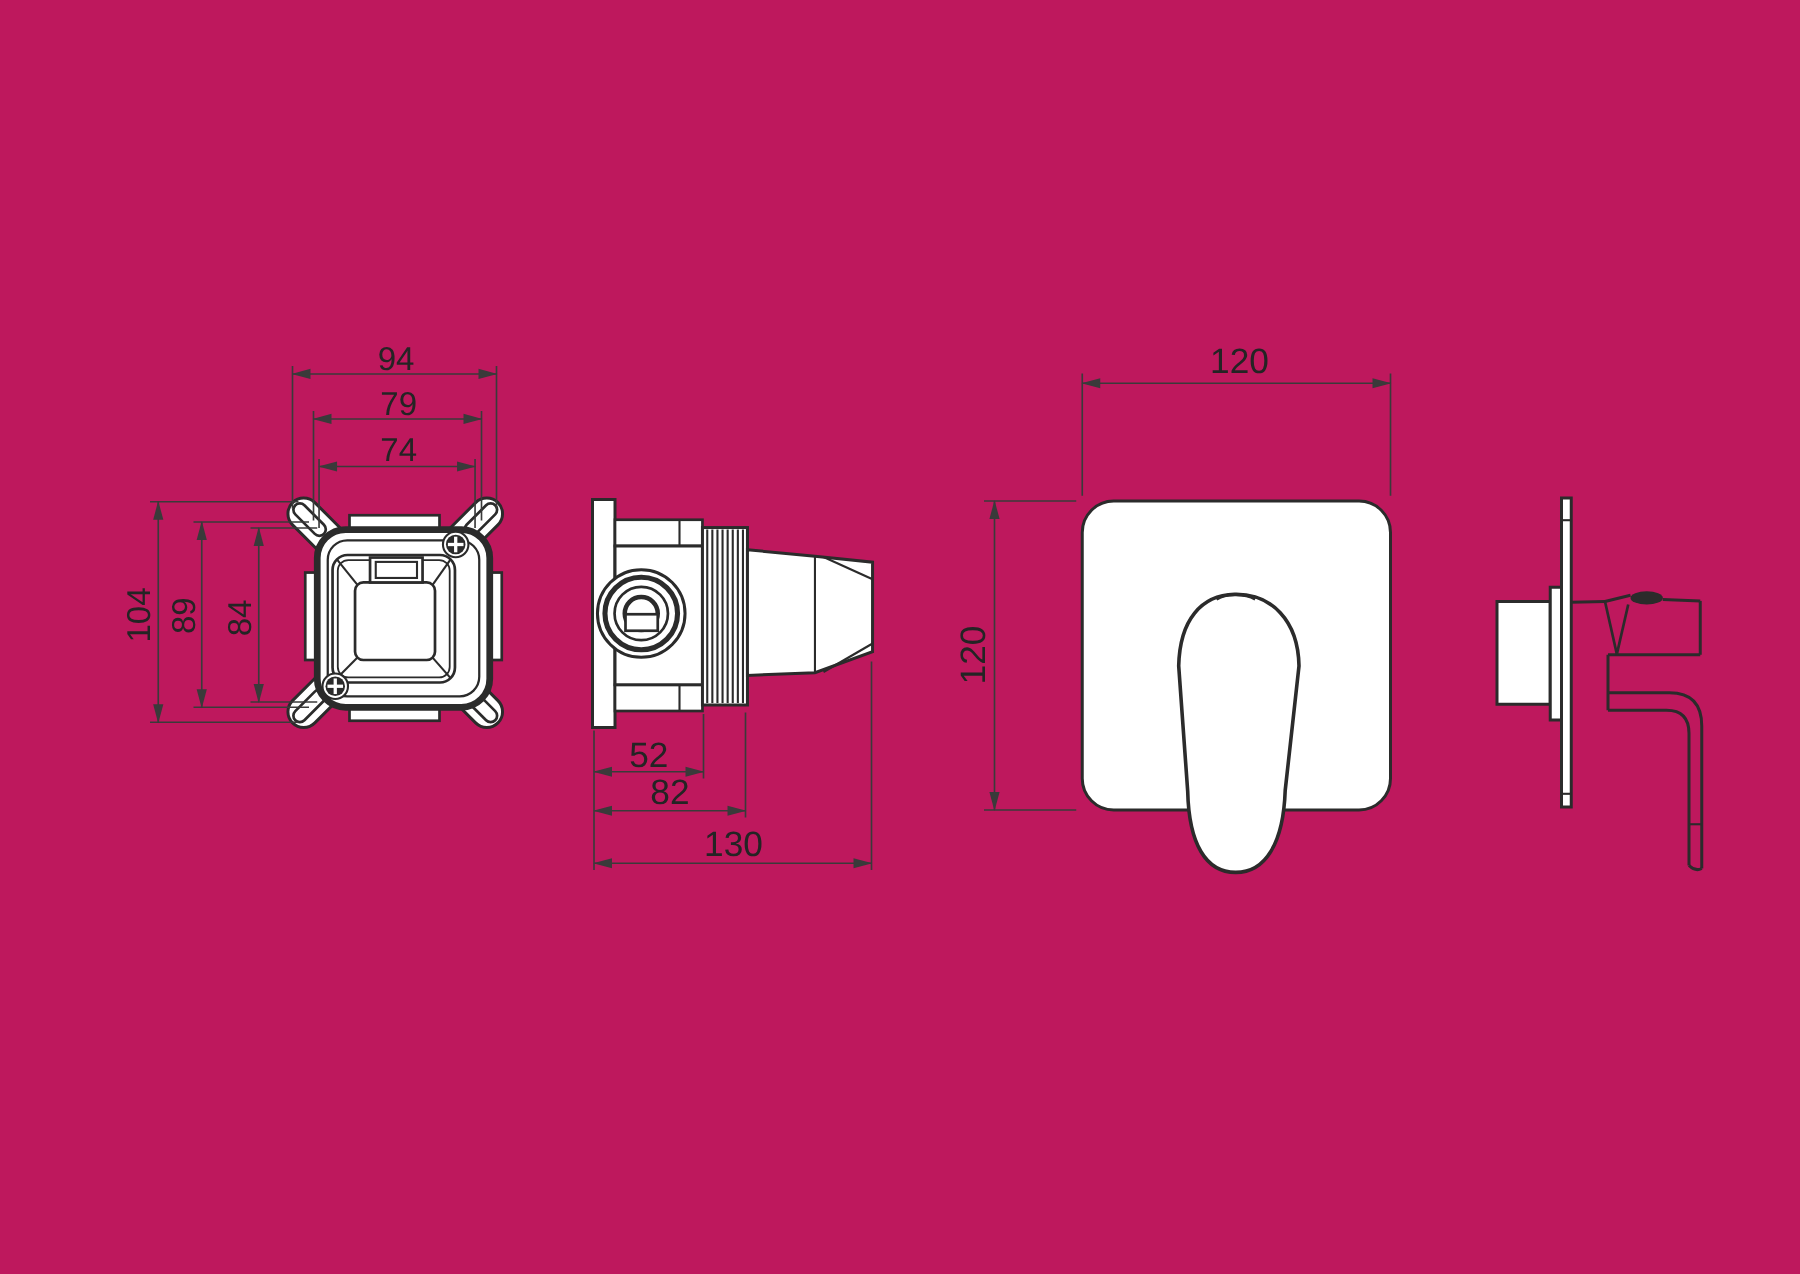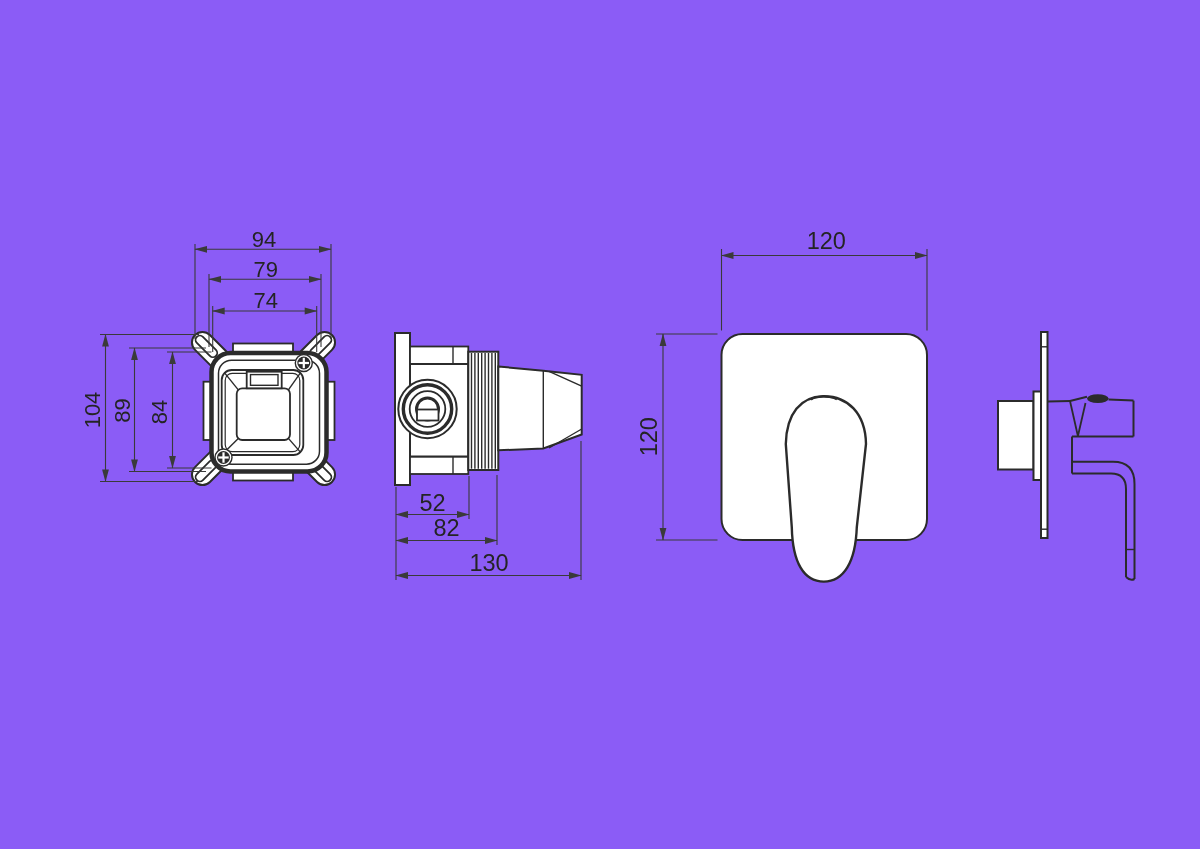--- a/index.html
+++ b/index.html
@@ -1,16 +1,16 @@
 <!DOCTYPE html>
 <html><head>
 <meta charset="utf-8">
 <style>
   html,body{margin:0;padding:0;background:#ffffff;}
-  .canvas{position:relative;width:1200px;height:849px;background:#8b5cf6;overflow:hidden;
+  .canvas{position:relative;width:1200px;height:849px;background:#be185d;overflow:hidden;
           font-family:"Liberation Sans",sans-serif;}
   svg{display:block;}
   
   .ext{stroke:#3a3a3a;stroke-width:1.1;fill:none;}
   .dim{stroke:#3a3a3a;stroke-width:1.1;fill:none;
        marker-start:url(#arrowhead);marker-end:url(#arrowhead);}
   .lbl{font-family:"Liberation Sans",sans-serif;font-size:22px;fill:#242424;text-anchor:middle;}
   .lbl-md{font-size:23.5px;}
   
   .o{stroke:#2b2b2b;}

